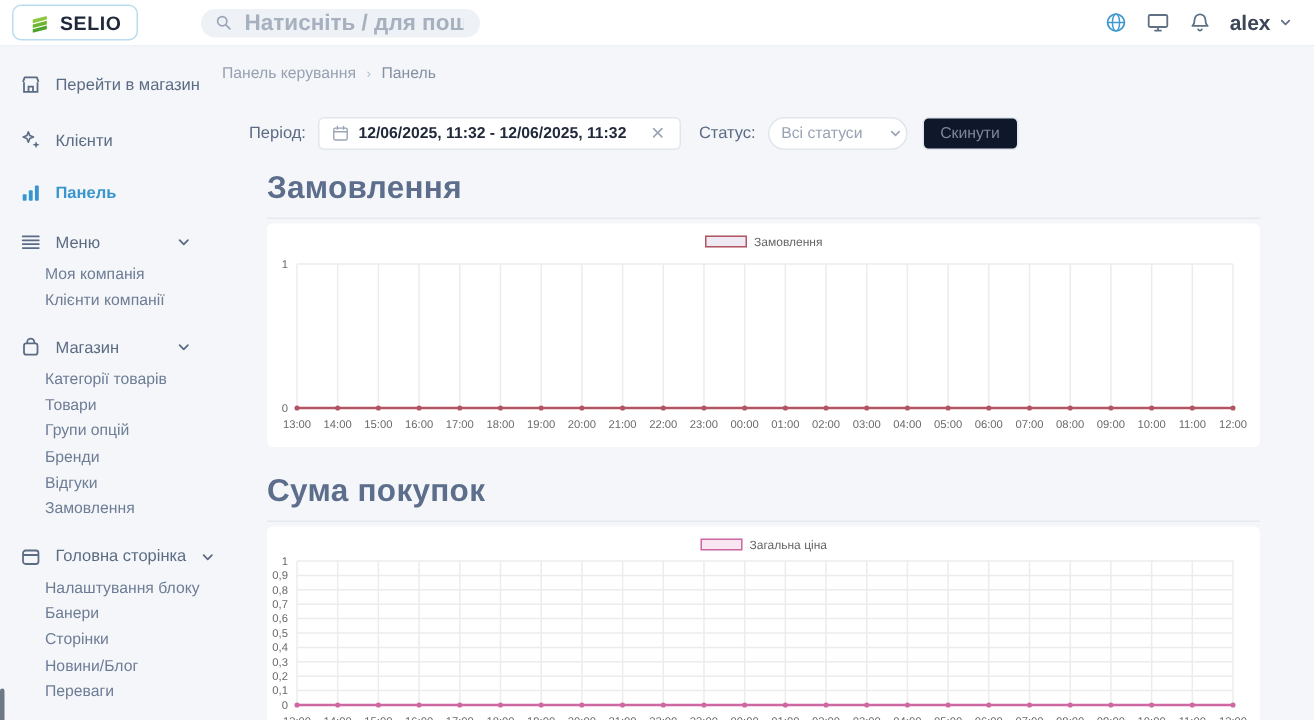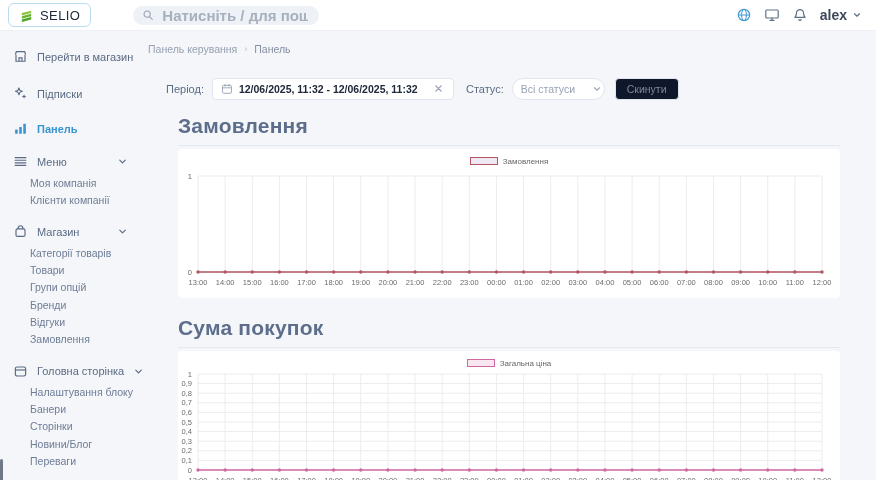--- a/index.html
+++ b/index.html
@@ -1,21 +1,21 @@
 <!DOCTYPE html>
 <html><head>
 <meta charset="utf-8">
 <style>
   html,body{margin:0;padding:0;}
   body{width:876px;height:480px;overflow:hidden;background:#f4f6f9;font-family:"Liberation Sans",sans-serif;}
   svg{display:block;}
   
   .topbar{height:30px;background:#fff;display:flex;align-items:center;border-bottom:1px solid #edf0f4;position:relative;z-index:2;}
   .logo-box{margin-left:8px;height:22px;padding:0 10px;display:flex;align-items:center;gap:6px;border:1px solid #b9dcf0;border-radius:6px;background:#fff;cursor:pointer;}
-  .logo-text{font-size:13px;font-weight:400;color:#20293a;letter-spacing:.4px;}
+  .logo-text{font-size:13px;font-weight:700;color:#20293a;letter-spacing:.4px;}
   .searchbox{margin-left:42px;width:168px;height:19px;background:#eef1f5;border-radius:10px;display:flex;align-items:center;padding:0 9px;gap:6px;color:#a2adbd;}
   .searchbox input{border:0;background:transparent;outline:none;font-size:15px;color:#5b6b84;width:100%;font-family:inherit;font-weight:bold;}
   .searchbox input::placeholder{color:#a6b0bf;}
   .top-right{margin-left:auto;display:flex;align-items:center;gap:12px;margin-right:14px;}
   .icon-btn{width:16px;height:16px;color:#5f7086;display:flex;cursor:pointer;}
   .icon-btn.globe{color:#3f9ad1;}
   .user{display:flex;align-items:center;gap:5px;font-size:14px;font-weight:700;color:#3c4758;cursor:pointer;}
   .user .chev{width:10px;height:10px;color:#5f7086;display:flex;}
   
   .layout{display:flex;height:450px;}
@@ -123,21 +123,21 @@
       <span class="lbl">Перейти в магазин</span>
     </div>
 
     <div class="side-row item-solo">
       <span class="side-ico">
         <svg viewBox="0 0 14 14" width="15" height="15">
             <path d="M5.5 1.8l.9 2.3 2.3.9-2.3.9-.9 2.3-.9-2.3L2.3 5l2.3-.9z" fill="none" stroke="currentColor" stroke-width="1" stroke-linejoin="round"></path>
             <path d="M10.3 7.6l.6 1.6 1.6.6-1.6.6-.6 1.6-.6-1.6-1.6-.6 1.6-.6z" fill="currentColor"></path>
           </svg>
       </span>
-      <span class="lbl">Підписки</span>
+      <span class="lbl">Клієнти</span>
     </div>
 
     <div class="side-row item-solo active-item">
       <span class="side-ico">
         <svg viewBox="0 0 14 14" width="15" height="15">
             <rect x="2" y="8" width="2.4" height="4" rx="0.6" fill="currentColor"></rect>
             <rect x="5.8" y="5.5" width="2.4" height="6.5" rx="0.6" fill="currentColor"></rect>
             <rect x="9.6" y="2.5" width="2.4" height="9.5" rx="0.6" fill="currentColor"></rect>
           </svg>
       </span>

